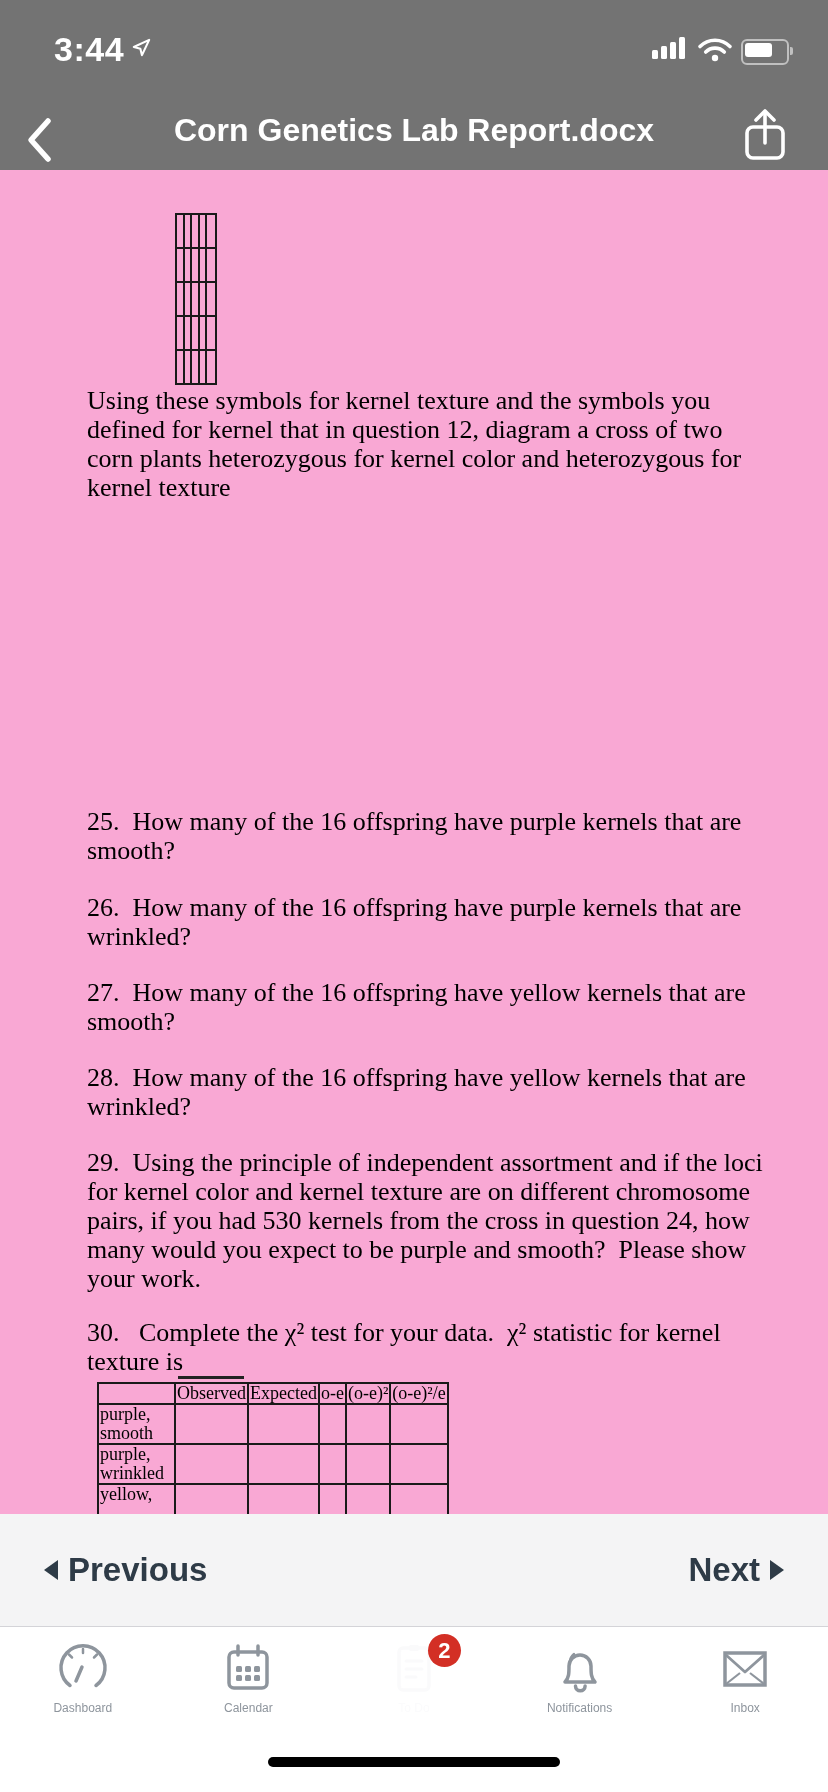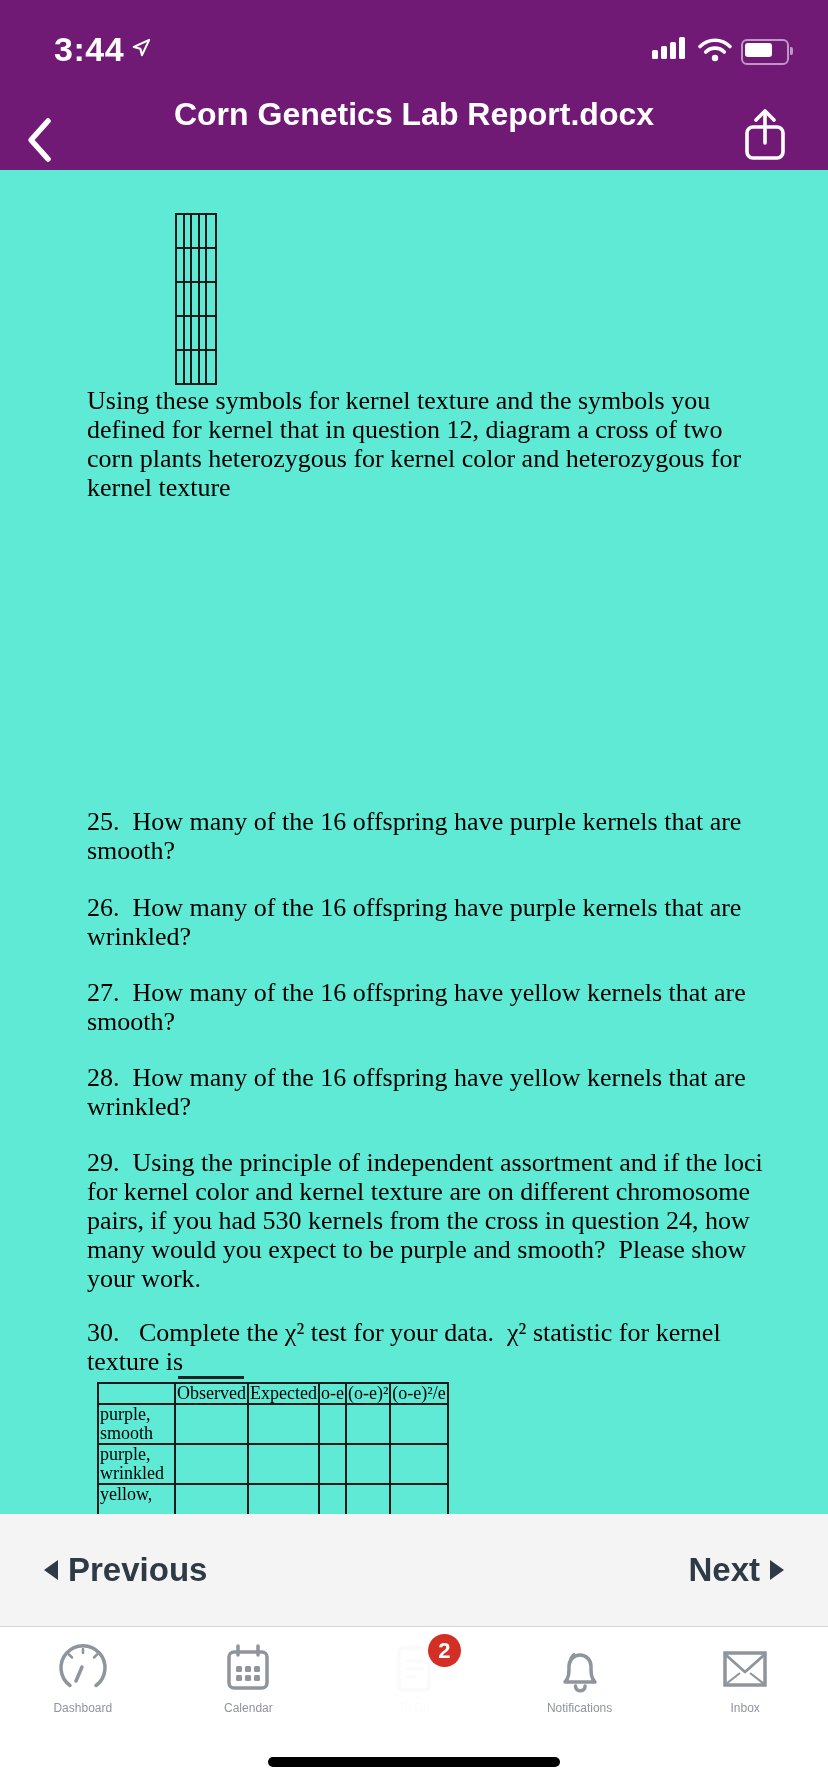--- a/index.html
+++ b/index.html
@@ -1,35 +1,35 @@
 <!DOCTYPE html>
 <html><head>
 <meta charset="utf-8">
 <style>
   html,body{margin:0;padding:0;background:#000;}
   .phone{
     position:relative;width:828px;height:1792px;overflow:hidden;background:#fff;
     font-family:"Liberation Sans",sans-serif;
   }
   
-  .header{position:absolute;top:0;left:0;width:828px;height:170px;background:#701a75;}
+  .header{position:absolute;top:0;left:0;width:828px;height:170px;background:#737373;}
   .time{position:absolute;left:54px;top:30px;font-size:34px;font-weight:700;color:#fff;letter-spacing:.5px;}
   .loc-arrow{position:absolute;left:130px;top:36px;}
   .cellbars{position:absolute;left:652px;top:37px;height:22px;display:flex;align-items:flex-end;gap:3px;}
   .cellbars div{width:6px;background:#fff;border-radius:1.5px;}
   .wifi{position:absolute;left:697px;top:36px;}
   .battery{position:absolute;left:741px;top:39px;width:44px;height:22px;border:2px solid rgba(255,255,255,.55);border-radius:6px;}
   .battery .fill{position:absolute;left:2px;top:2px;width:27px;height:14px;background:#fff;border-radius:3px;}
   .battery .nub{position:absolute;right:-6px;top:6px;width:3px;height:8px;background:rgba(255,255,255,.55);border-radius:0 2px 2px 0;}
   .back-btn{position:absolute;left:24px;top:116px;width:40px;height:48px;cursor:pointer;}
-  .nav-title{position:absolute;left:0;top:96px;width:828px;text-align:center;color:#fff;font-size:32px;font-weight:700;}
+  .nav-title{position:absolute;left:0;top:112px;width:828px;text-align:center;color:#fff;font-size:32px;font-weight:700;}
   .share-btn{position:absolute;left:740px;top:106px;width:52px;height:60px;cursor:pointer;}
 
   
-  .doc{position:absolute;top:170px;left:0;width:828px;height:1344px;background:#5eead4;overflow:hidden;
+  .doc{position:absolute;top:170px;left:0;width:828px;height:1344px;background:#f9a8d4;overflow:hidden;
        font-family:"Liberation Serif","DejaVu Serif",serif;color:#000;}
   .grid-fig{position:absolute;left:175px;top:43px;width:42px;height:172px;display:grid;border:2.5px solid #1a1a1a;box-sizing:border-box;}
   .grid-fig div{border-right:2px solid #1a1a1a;border-bottom:2.5px solid #1a1a1a;}
   .grid-fig div:nth-child(5n){border-right:none;}
   .grid-fig div:nth-child(n+21){border-bottom:none;}
   .para{position:absolute;left:87px;top:216px;font-size:26px;line-height:29px;}
   .q{position:absolute;left:87px;font-size:26px;line-height:29px;}
   .line{white-space:pre;}
   .q25{top:637px;}.q26{top:723px;}.q27{top:808px;}.q28{top:893px;}.q29{top:978px;font-family:Liberation Serif, serif;}.q30{top:1148px;}
   .answer-blank{position:absolute;left:178px;top:1206px;width:66px;height:3px;background:#222;}

